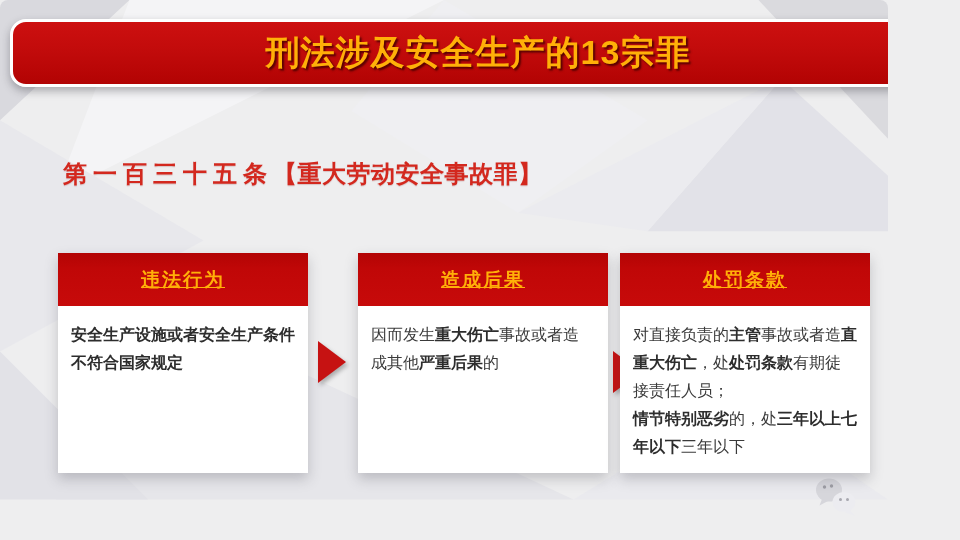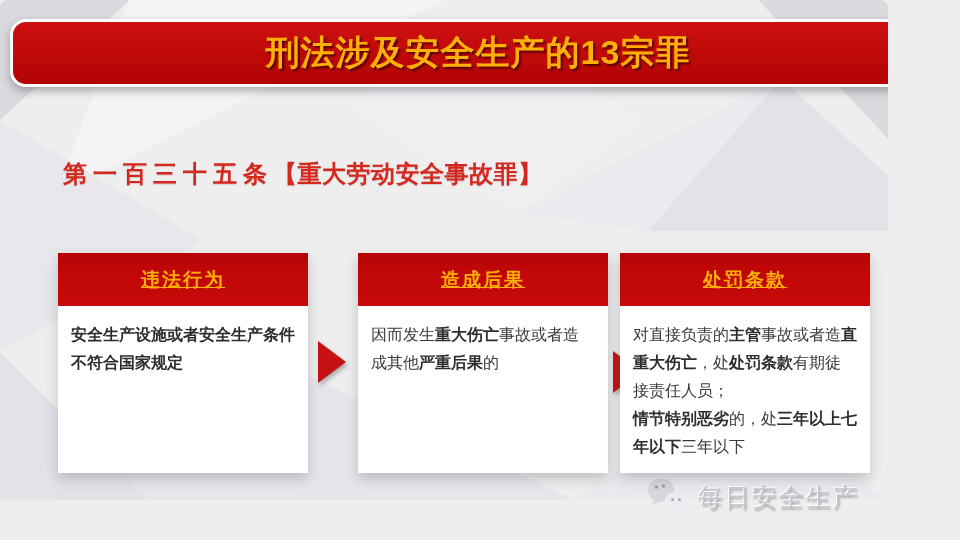--- a/index.html
+++ b/index.html
@@ -137,16 +137,15 @@
         <ellipse cx="15" cy="14" rx="13" ry="11.5" fill="#d6d6db"></ellipse>
         <circle cx="10.5" cy="11" r="1.7" fill="#9d9da4"></circle>
         <circle cx="17.5" cy="10" r="1.7" fill="#9d9da4"></circle>
         <path d="M8 23 L5.5 29.5 L14 25 Z" fill="#d6d6db"></path>
         <ellipse cx="30" cy="26" rx="11.5" ry="10" fill="#ececf0"></ellipse>
         <circle cx="26.5" cy="23.5" r="1.5" fill="#a8a8af"></circle>
         <circle cx="33.5" cy="23.5" r="1.5" fill="#a8a8af"></circle>
         <path d="M36 34 L40.5 39.5 L31.5 36.5 Z" fill="#ececf0"></path>
       </svg>
     </span>
-    <span class="watermark-label">每日安全生产</span>
   </div>
 
 </div>
 
 </body></html>

